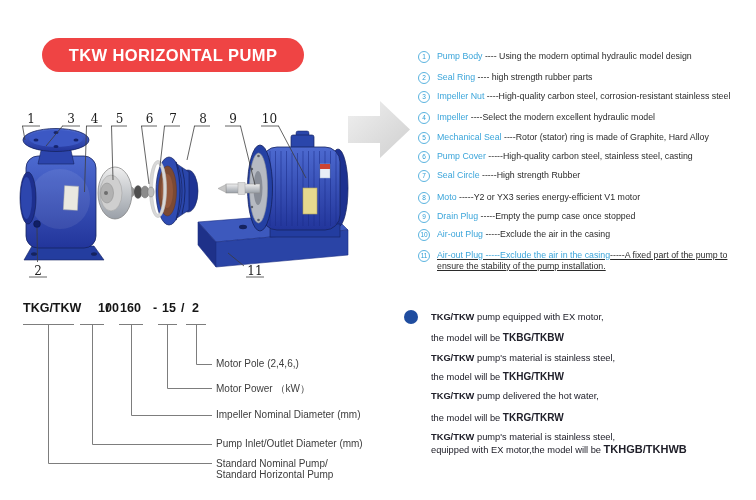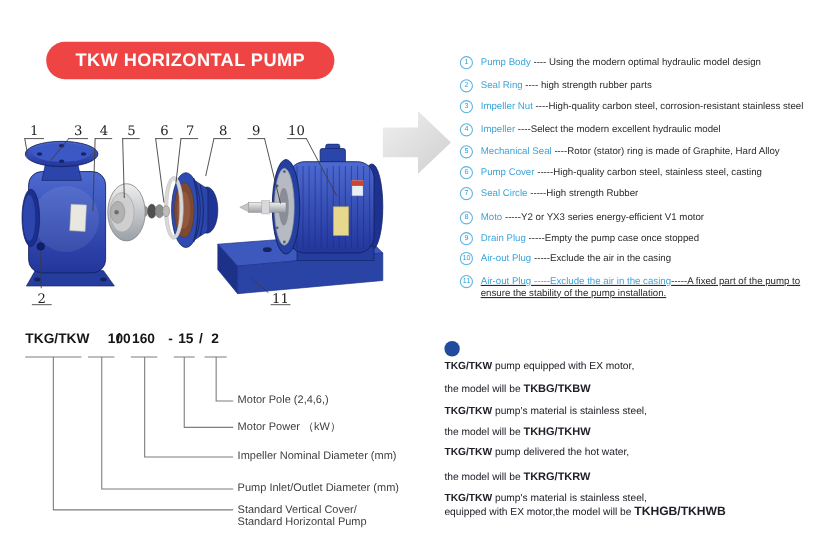--- a/index.html
+++ b/index.html
@@ -19,21 +19,21 @@
   .pl-num{position:absolute;left:0;top:0;width:10px;height:10px;border:1px solid #5BB4E0;
           border-radius:50%;color:#2E9ED6;font-size:6.5px;line-height:10px;text-align:center;}
   .pl-text{display:block;padding-left:19px;}
   .pl-label{color:#3BA5DA;}
   
   .mc{position:absolute;top:301px;font-weight:bold;font-size:12.5px;color:#161616;}
   .mc-lines{position:absolute;left:0;top:0;width:756px;height:500px;pointer-events:none;}
   .mc-label{position:absolute;left:216px;font-size:10px;color:#3d3d3d;line-height:10.5px;}
   
   .note-dot{position:absolute;left:404px;top:310px;width:14px;height:14px;border-radius:50%;background:#1F4C9F;}
-  .nt{position:absolute;left:404px;font-size:9.3px;color:#20202a;white-space:nowrap;margin-top:16px;}
+  .nt{position:absolute;left:431px;font-size:9.3px;color:#20202a;white-space:nowrap;}
   .nt-head{font-weight:bold;}
   .nt-model{font-weight:bold;font-size:10px;}
   .nt-model-lg{font-weight:bold;font-size:11px;}
 </style>
 </head>
 <body>
 
 <div class="page">
 
   <div class="banner">
@@ -239,21 +239,21 @@
   <span class="mc" style="left:153px">-</span>
   <span class="mc" style="left:162px">15</span>
   <span class="mc" style="left:181px">/</span>
   <span class="mc" style="left:192px">2</span>
 
   <div class="mc-label" style="top:359px">Motor Pole (2,4,6,)</div>
   <div class="mc-label" style="top:384px">Motor Power （kW）</div>
   <div class="mc-label" style="top:410px">Impeller Nominal Diameter (mm)</div>
   <div class="mc-label" style="top:439px">Pump Inlet/Outlet Diameter (mm)</div>
   <div class="mc-label" style="top:459px">
-    <div>Standard Vertical Cover/</div>
+    <div>Standard Nominal Pump/</div>
     <div>Standard  Horizontal Pump</div>
   </div>
 
   <div class="note-dot"></div>
   <div class="nt" style="top:311px"><span class="nt-head">TKG/TKW</span><span> pump equipped with EX motor,</span><span class="nt-model"></span></div>
   <div class="nt" style="top:331.5px"><span class="nt-head"></span><span>the model will be </span><span class="nt-model">TKBG/TKBW</span></div>
   <div class="nt" style="top:351.5px"><span class="nt-head">TKG/TKW</span><span> pump's material is stainless steel,</span><span class="nt-model"></span></div>
   <div class="nt" style="top:371px"><span class="nt-head"></span><span>the model will be </span><span class="nt-model">TKHG/TKHW</span></div>
   <div class="nt" style="top:390px"><span class="nt-head">TKG/TKW</span><span> pump delivered the hot water,</span><span class="nt-model"></span></div>
   <div class="nt" style="top:411.5px"><span class="nt-head"></span><span>the model will be </span><span class="nt-model">TKRG/TKRW</span></div>

